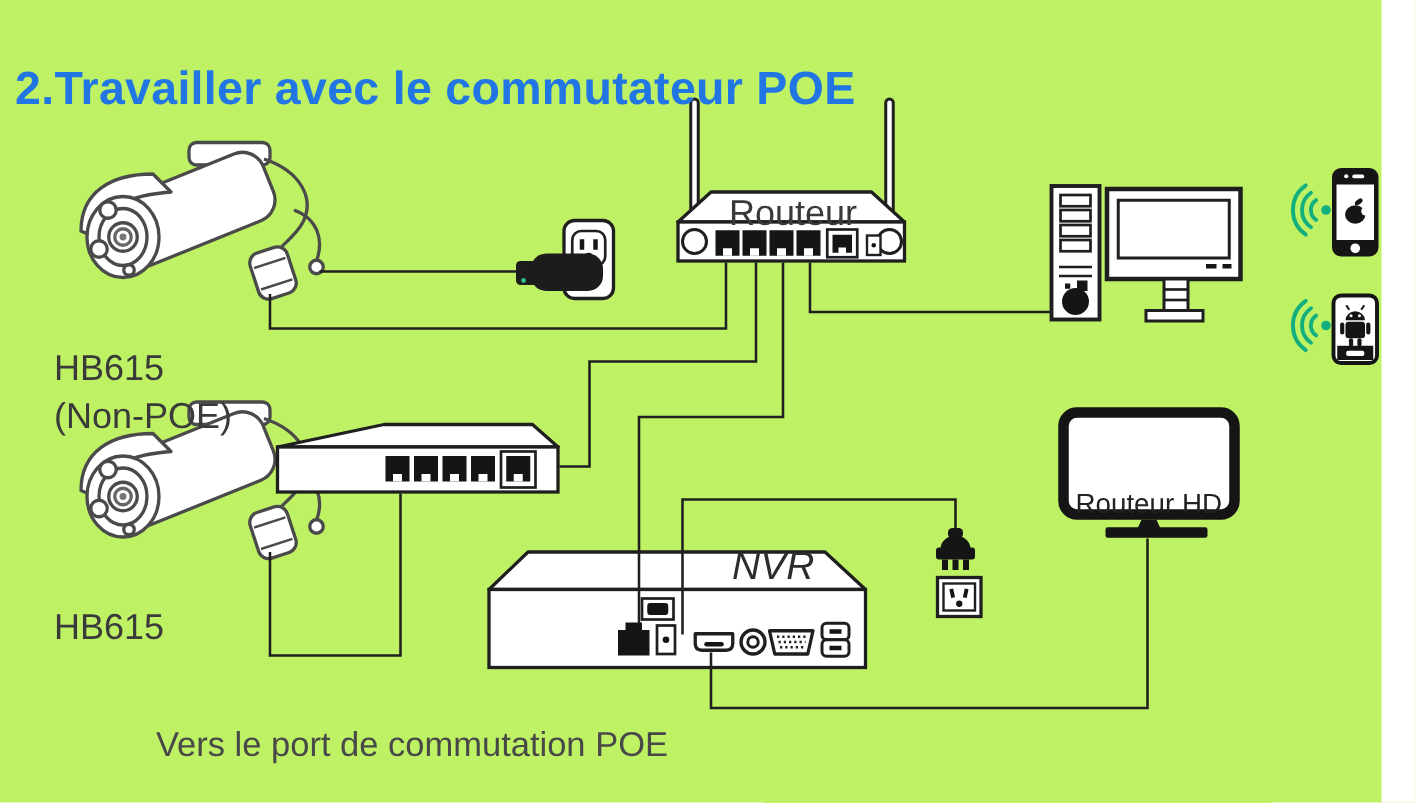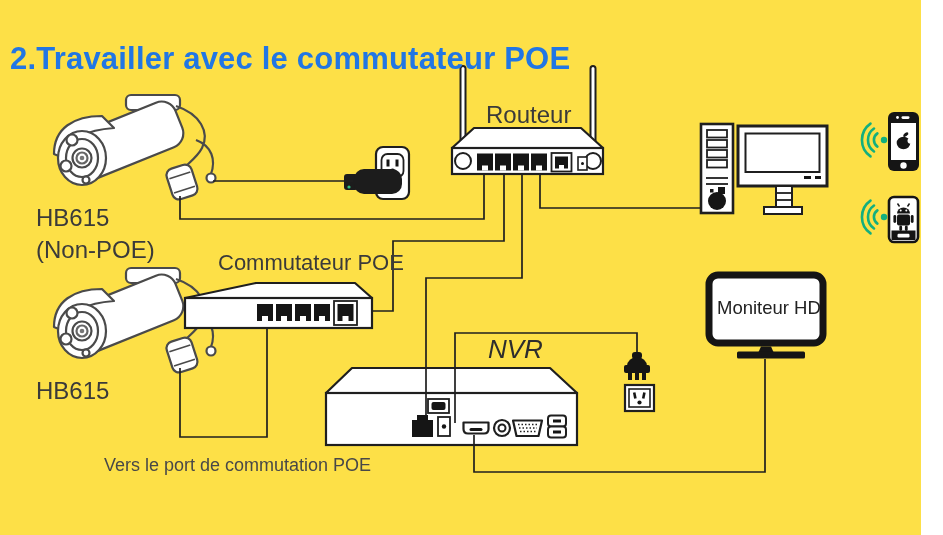--- a/index.html
+++ b/index.html
@@ -1,33 +1,33 @@
 <!DOCTYPE html>
 <html><head>
 <meta charset="utf-8">
 <style>
   html,body { margin:0; padding:0; background:#ffffff; }
   .stage {
-    position:relative; width:921px; height:535px; background:#fde047;
+    position:relative; width:921px; height:535px; background:#bef264;
     overflow:hidden; font-family:"Liberation Sans", sans-serif;
   }
   .stage svg.diagram { position:absolute; left:0; top:0; }
-  .label { position:absolute; white-space:nowrap; color:#3a3a3a; }
+  .label { position:absolute; white-space:nowrap; color:#3a3a3a;margin-top:28px; }
   .title {
     position:absolute; left:10px; top:20px; font-size:31px; font-weight:700;
     color:#2176e4; letter-spacing:0.2px; white-space:nowrap;
   }
   .lbl-router    { left:486px; top:101px; font-size:24px; }
   .lbl-dc        { left:222px; top:153px; font-size:24px; }
   .lbl-cam1      { left:36px;  top:202px; font-size:24px; line-height:32px; }
   .lbl-switch    { left:218px; top:250px; font-size:22px; }
   .lbl-nvr       { left:488px; top:334px; font-size:26px; color:#2d2d2d;font-style:italic; }
   .lbl-cam2      { left:36px;  top:375px; font-size:24px; line-height:32px; }
   .lbl-monitor   { left:717px; top:297px; font-size:18.5px; color:#222; }
-  .lbl-note      { left:104px; top:455px; font-size:18px; color:#484848; }
+  .lbl-note      { left:104px; top:455px; font-size:23px; color:#484848; }
   .two-line span { display:block; }
 </style>
 </head>
 <body>
 
 <div class="stage">
 
   <svg class="diagram" width="943" height="535" viewBox="0 0 943 535">
     <defs>
 
@@ -251,25 +251,24 @@
   <h1 class="title">2.Travailler avec le commutateur POE</h1>
 
   <div class="label lbl-router">Routeur</div>
 
 
   <div class="label lbl-cam1 two-line">
     <span>HB615</span>
     <span>(Non-POE)</span>
   </div>
 
-  <div class="label lbl-switch">Commutateur POE</div>
 
   <div class="label lbl-nvr">NVR</div>
 
   <div class="label lbl-cam2 two-line">
     <span>HB615</span>
   </div>
 
-  <div class="label lbl-monitor">Moniteur HD</div>
+  <div class="label lbl-monitor">Routeur HD</div>
 
   <div class="label lbl-note">Vers le port de commutation POE</div>
 
 </div>
 
 </body></html>

